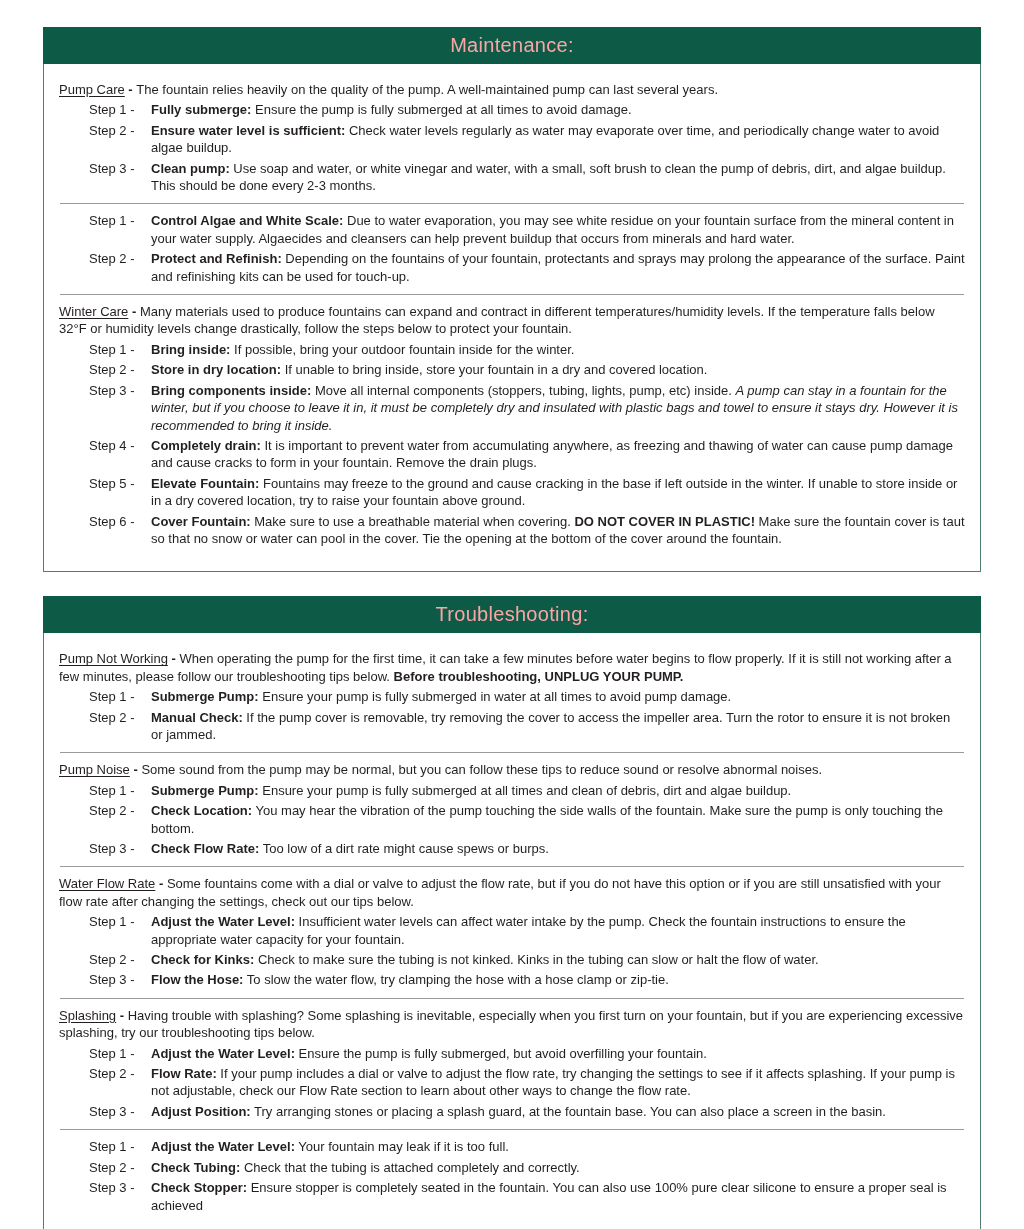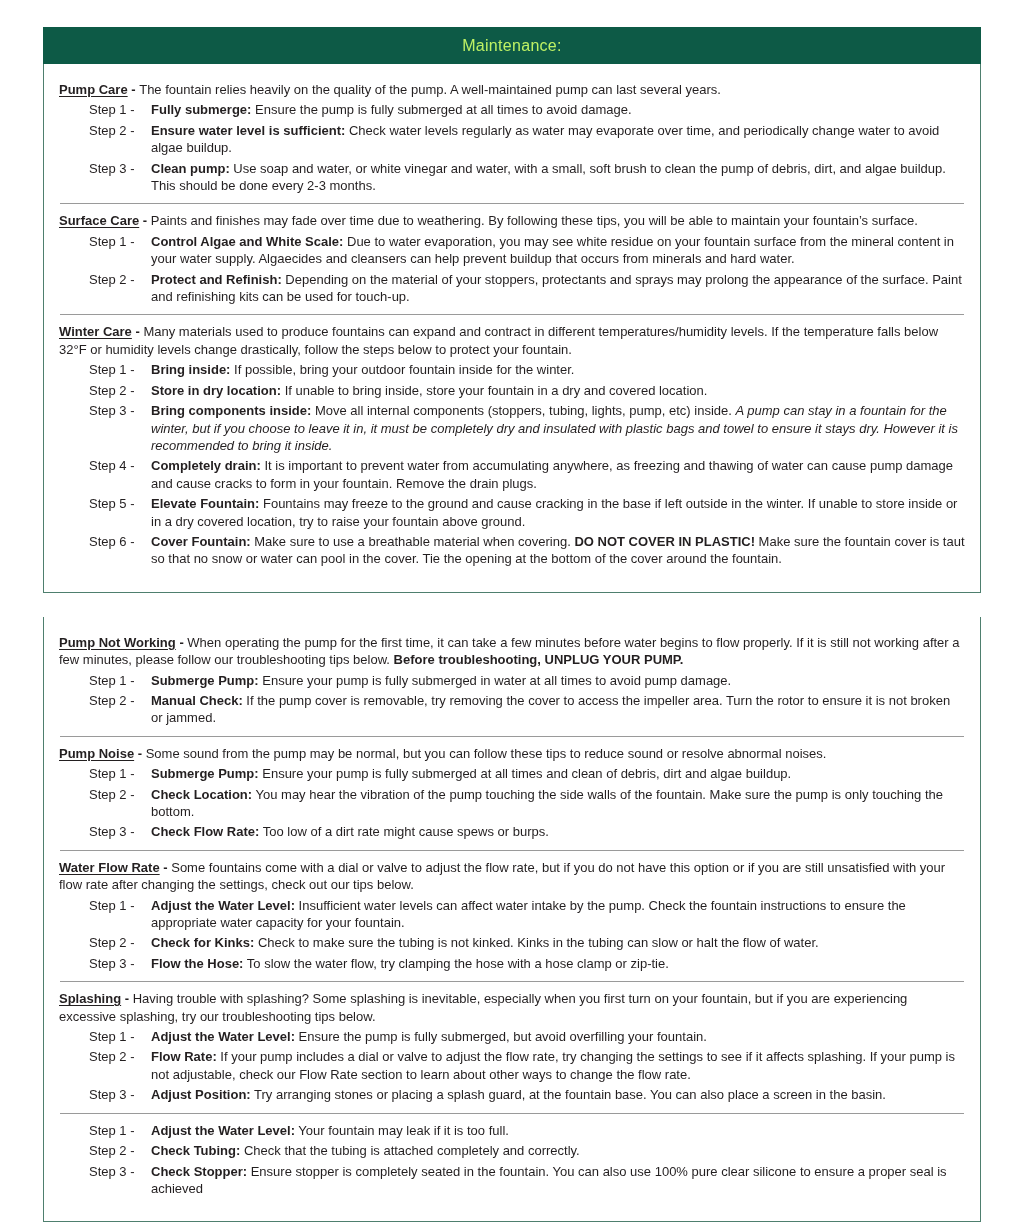--- a/index.html
+++ b/index.html
@@ -26,36 +26,36 @@
   .panel:last-child{margin-bottom:0;}
   .panel-header{
     background:var(--accent);
     height:37px;
     display:flex;
     align-items:center;
     justify-content:center;
   }
   .panel-title{
     margin:0;
-    color:#bef264;
-    font-size:16px;
+    color:#fca5a5;
+    font-size:20px;
     font-weight:400;
     letter-spacing:0.3px;
   }
   .panel-box{
     border:1.5px solid var(--box-border);
     border-top:none;
     background:#ffffff;
     padding:17px 15px 21px 15px;
     font-size:13px;
     line-height:17.4px;
   }
   .intro{margin:0 0 3px 0;}
   .heading{
-    font-weight:bold;
+    font-weight:normal;
     text-decoration:underline;
     text-underline-offset:2px;
     margin-top:48px;
   }
   .dash{font-weight:bold;}
   .step{
     display:flex;
     margin:3px 0 3px 30px;
   }
   .step-label{
@@ -92,28 +92,27 @@
             <span class="step-label">Step 2 -</span>
             <p class="step-body"><strong class="seg bold">Ensure water level is sufficient:</strong><span class="seg normal"> Check water levels regularly as water may evaporate over time, and periodically change water to avoid algae buildup.</span></p>
           </div>
           <div class="step">
             <span class="step-label">Step 3 -</span>
             <p class="step-body"><strong class="seg bold">Clean pump:</strong><span class="seg normal"> Use soap and water, or white vinegar and water, with a small, soft brush to clean the pump of debris, dirt, and algae buildup. This should be done every 2-3 months.</span></p>
           </div>
         </div>
         <div class="divider"></div>
         <div class="group">
-          <p class="intro"><span class="heading">Surface Care</span><span class="dash"> - </span><span class="seg normal">Paints and finishes may fade over time due to weathering. By following these tips, you will be able to maintain your fountain’s surface.</span></p>
           <div class="step">
             <span class="step-label">Step 1 -</span>
             <p class="step-body"><strong class="seg bold">Control Algae and White Scale:</strong><span class="seg normal"> Due to water evaporation, you may see white residue on your fountain surface from the mineral content in your water supply. Algaecides and cleansers can help prevent buildup that occurs from minerals and hard water.</span></p>
           </div>
           <div class="step">
             <span class="step-label">Step 2 -</span>
-            <p class="step-body"><strong class="seg bold">Protect and Refinish:</strong><span class="seg normal"> Depending on the material of your stoppers, protectants and sprays may prolong the appearance of the surface. Paint and refinishing kits can be used for touch-up.</span></p>
+            <p class="step-body"><strong class="seg bold">Protect and Refinish:</strong><span class="seg normal"> Depending on the fountains of your fountain, protectants and sprays may prolong the appearance of the surface. Paint and refinishing kits can be used for touch-up.</span></p>
           </div>
         </div>
         <div class="divider"></div>
         <div class="group">
           <p class="intro"><span class="heading">Winter Care</span><span class="dash"> - </span><span class="seg normal">Many materials used to produce fountains can expand and contract in different temperatures/humidity levels. If the temperature falls below 32°F or humidity levels change drastically, follow the steps below to protect your fountain.</span></p>
           <div class="step">
             <span class="step-label">Step 1 -</span>
             <p class="step-body"><strong class="seg bold">Bring inside:</strong><span class="seg normal"> If possible, bring your outdoor fountain inside for the winter.</span></p>
           </div>
           <div class="step">
@@ -134,20 +133,23 @@
           </div>
           <div class="step">
             <span class="step-label">Step 6 -</span>
             <p class="step-body"><strong class="seg bold">Cover Fountain:</strong><span class="seg normal"> Make sure to use a breathable material when covering. </span><strong class="seg bold">DO NOT COVER IN PLASTIC!</strong><span class="seg normal"> Make sure the fountain cover is taut so that no snow or water can pool in the cover. Tie the opening at the bottom of the cover around the fountain.</span></p>
           </div>
         </div>
       </div>
   </section>
 
   <section class="panel">
+    <header class="panel-header">
+      <h1 class="panel-title">Troubleshooting:</h1>
+    </header>
     <div class="panel-box">
         <div class="group">
           <p class="intro"><span class="heading">Pump Not Working</span><span class="dash"> - </span><span class="seg normal">When operating the pump for the first time, it can take a few minutes before water begins to flow properly. If it is still not working after a few minutes, please follow our troubleshooting tips below. </span><strong class="seg bold">Before troubleshooting, UNPLUG YOUR PUMP.</strong></p>
           <div class="step">
             <span class="step-label">Step 1 -</span>
             <p class="step-body"><strong class="seg bold">Submerge Pump:</strong><span class="seg normal"> Ensure your pump is fully submerged in water at all times to avoid pump damage.</span></p>
           </div>
           <div class="step">
             <span class="step-label">Step 2 -</span>
             <p class="step-body"><strong class="seg bold">Manual Check:</strong><span class="seg normal"> If the pump cover is removable, try removing the cover to access the impeller area. Turn the rotor to ensure it is not broken or jammed.</span></p>

